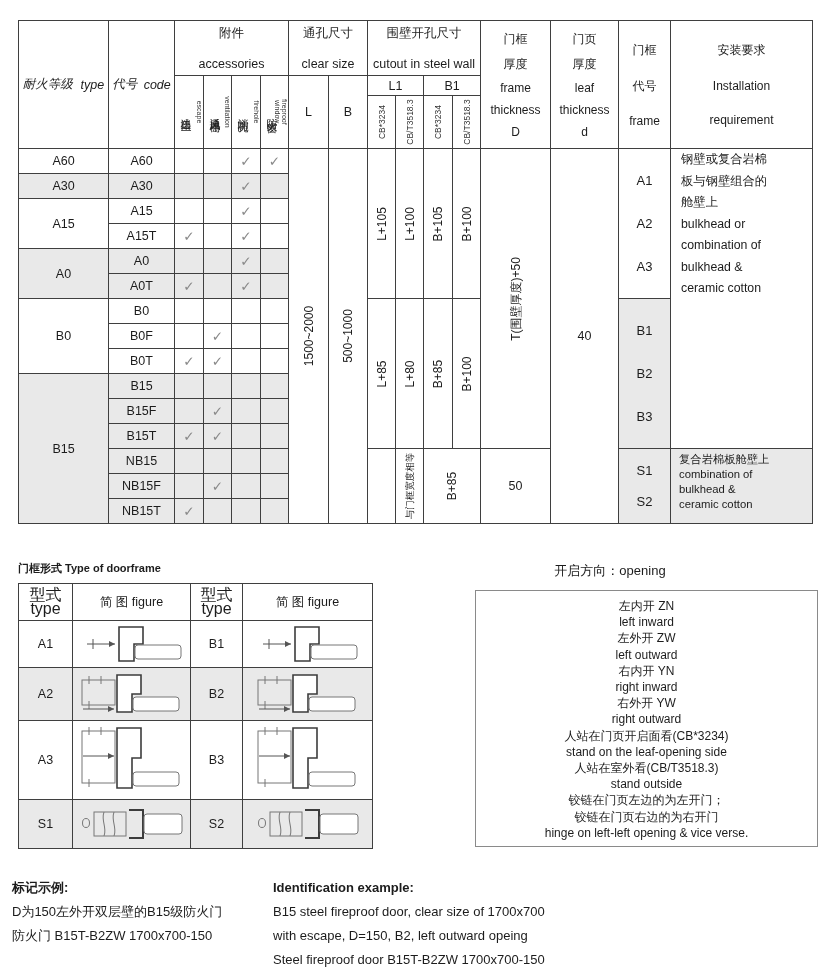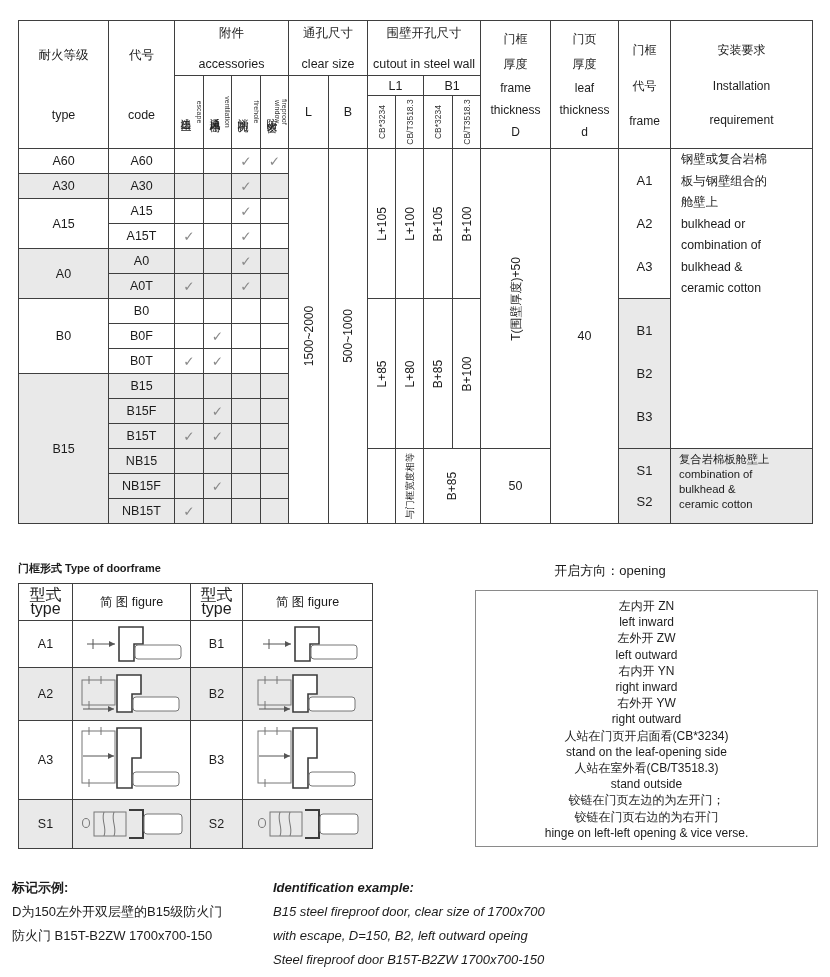--- a/index.html
+++ b/index.html
@@ -6,21 +6,21 @@
   #page{position:relative;width:830px;height:977px;background:#ffffff;
         font-family:"Liberation Sans", sans-serif;color:#1c1c1c;}
   table{border-collapse:collapse;table-layout:fixed;}
   td,th{border:1px solid #3f3f3f;padding:0;font-weight:normal;text-align:center;
         vertical-align:middle;font-size:12.5px;color:#1c1c1c;overflow:visible;}
   .sh{background:#e9e9e9;}
   
   #maintab{position:absolute;left:18px;top:20px;width:794px;}
   #maintab tr.h1{height:55px;} #maintab tr.h2{height:20px;} #maintab tr.h3{height:53px;}
   #maintab tr.r{height:25px;}
-  .h-tall{height:120px;display:flex;flex-direction:column;justify-content:space-around;align-items:center;font-size:12.5px;}
+  .h-tall{height:120px;display:flex;flex-direction:row;justify-content:space-around;align-items:center;font-size:12.5px;font-style:italic;}
   .h-tall5{height:124px;display:flex;flex-direction:column;justify-content:space-evenly;align-items:center;font-size:12px;}
   .h-duo{display:flex;flex-direction:column;justify-content:center;align-items:center;gap:15px;font-size:12.5px;}
   .vcell{position:relative;}
   .vtxt{position:absolute;left:50%;top:50%;transform:translate(-50%,-50%) rotate(-90deg);
         white-space:nowrap;font-size:12px;}
   .vtxt.sm{font-size:8.5px;color:#333;}
   .vtxt.cn{font-size:9.5px;}
   .acc-zh{position:absolute;left:4px;top:50%;transform:translateY(-50%);
           writing-mode:vertical-rl;text-orientation:upright;font-size:11px;letter-spacing:2px;line-height:13px;}
   .acc-en{position:absolute;right:0px;top:50%;transform:translateY(-50%);
@@ -36,21 +36,21 @@
   #dftab tr.hd{height:37px;} 
   #dftab td{font-size:12.5px;}
   .df-duo{display:flex;flex-direction:column;line-height:14px;font-size:16px;}
   
   #op-title{position:absolute;left:475px;top:562px;width:270px;text-align:center;font-size:13px;}
   #op-box{position:absolute;left:475px;top:590px;width:343px;height:257px;border:1px solid #8a8a8a;
           box-sizing:border-box;padding:7px 2px;}
   #op-box div{text-align:center;font-size:12px;line-height:16.2px;}
   
   #ex-zh{position:absolute;left:12px;top:876px;font-size:13px;line-height:24px;}
-  #ex-en{position:absolute;left:273px;top:876px;font-size:13px;line-height:24px;font-style:italic;}
+  #ex-en{position:absolute;left:273px;top:876px;font-size:13px;line-height:24px;}
   .ex-title{font-weight:bold;}
   svg{display:block;margin:0 auto;}
 </style>
 </head>
 <body>
 
 <div id="page">
 
   <table id="maintab">
     <colgroup>

